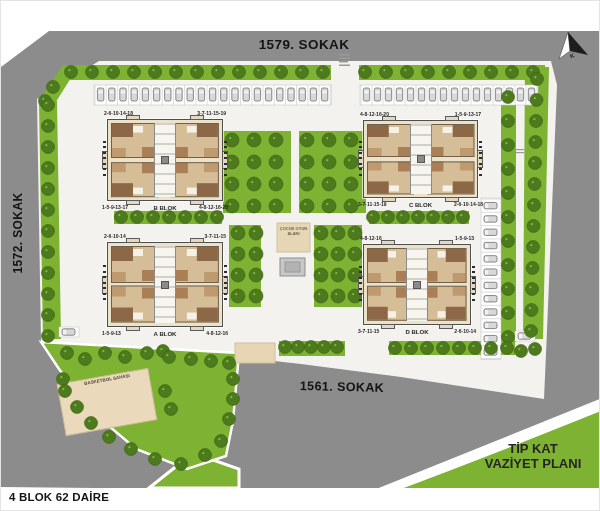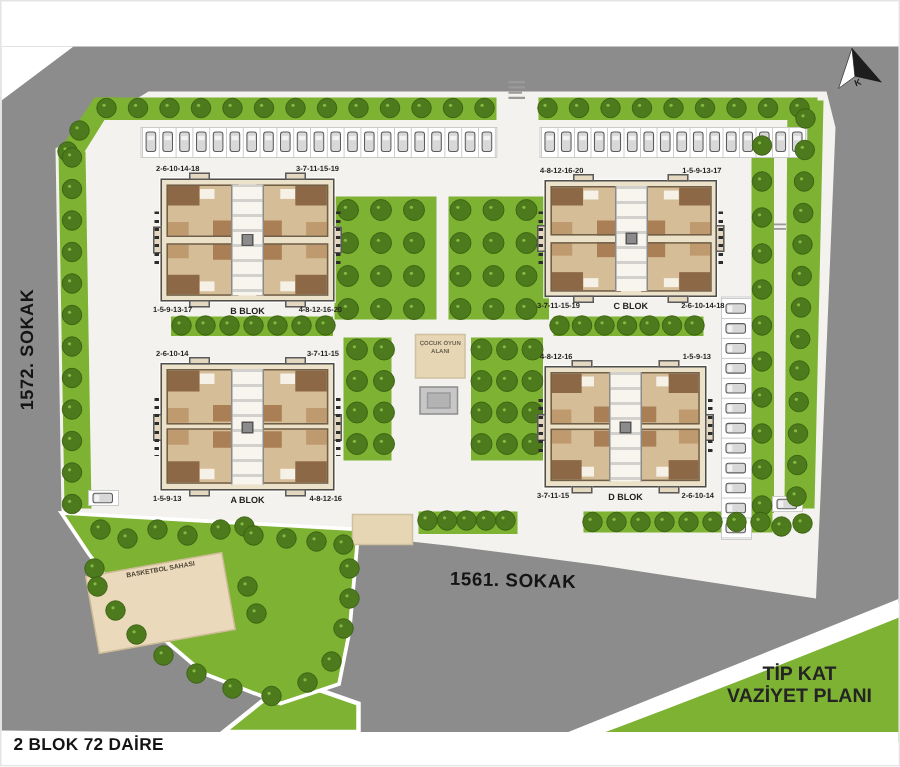--- a/index.html
+++ b/index.html
@@ -661,23 +661,24 @@
     <div class="nose b2"></div>
     <div class="ticks l"></div>
     <div class="ticks r"></div>
     <span class="blk-lbl blk-tl">4-8-12-16</span>
     <span class="blk-lbl blk-tr">1-5-9-13</span>
     <span class="blk-lbl blk-bl">3-7-11-15</span>
     <span class="blk-lbl blk-br">2-6-10-14</span>
     <span class="blk-lbl blk-name">D BLOK</span>
   </div>
 
+  <div class="maplabel lbl-street-top">1579. SOKAK</div>
   <div class="maplabel lbl-street-left">1572. SOKAK</div>
   <div class="maplabel lbl-street-bottom">1561. SOKAK</div>
   <div class="maplabel lbl-title">
     <div>TİP KAT</div>
     <div>VAZİYET PLANI</div>
   </div>
-  <div class="maplabel lbl-footer">2 BLOK 72 DAİRE</div>
+  <div class="maplabel lbl-footer">4 BLOK 62 DAİRE</div>
   <div class="maplabel lbl-north">K</div>
   <div class="maplabel lbl-playground">ÇOCUK OYUN ALANI</div>
   <div class="maplabel lbl-court">BASKETBOL SAHASI</div>
 </div>
 
 </body></html>

